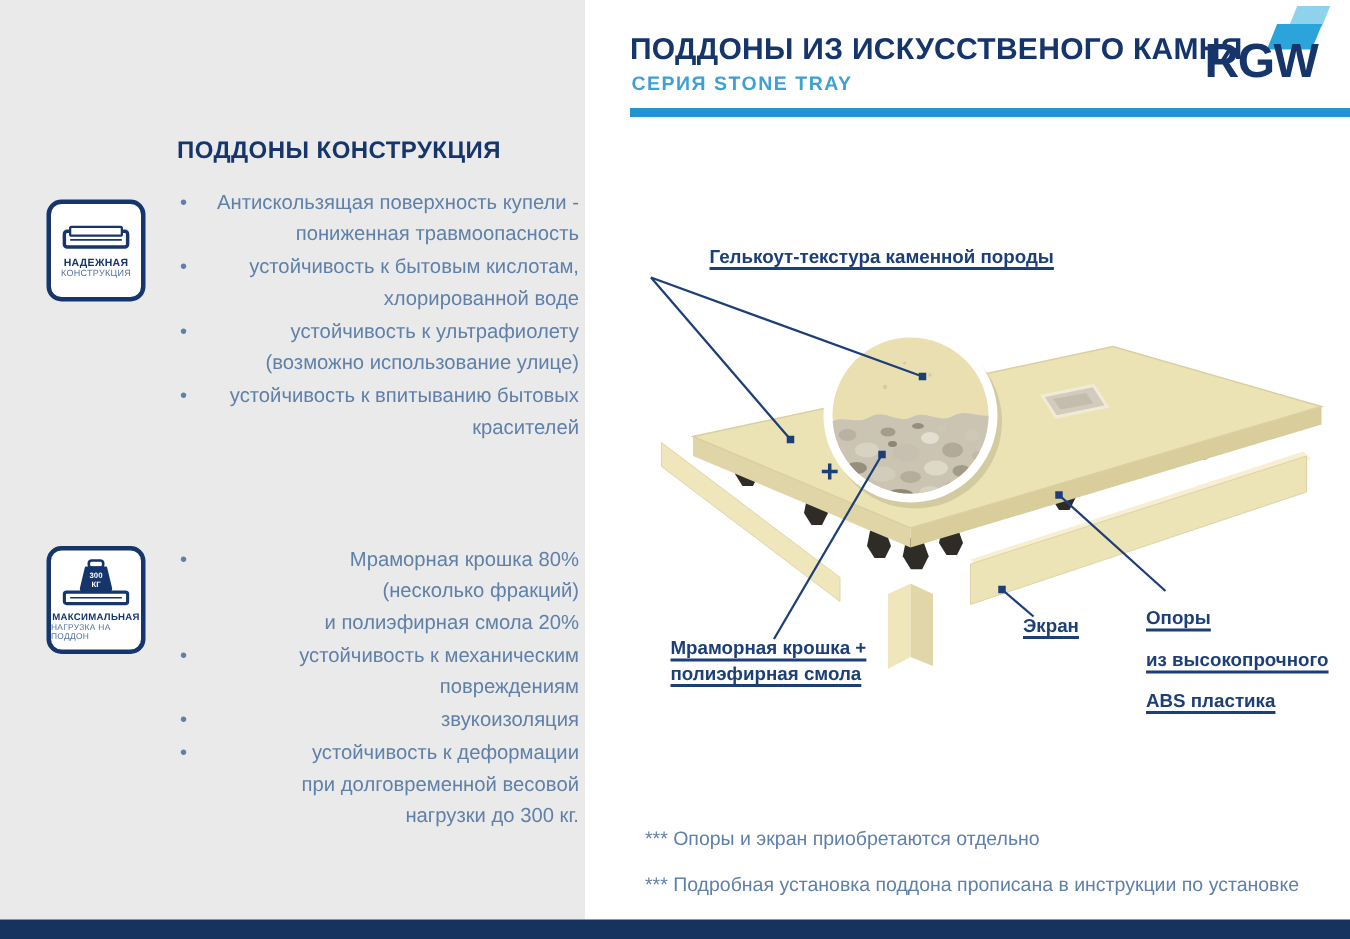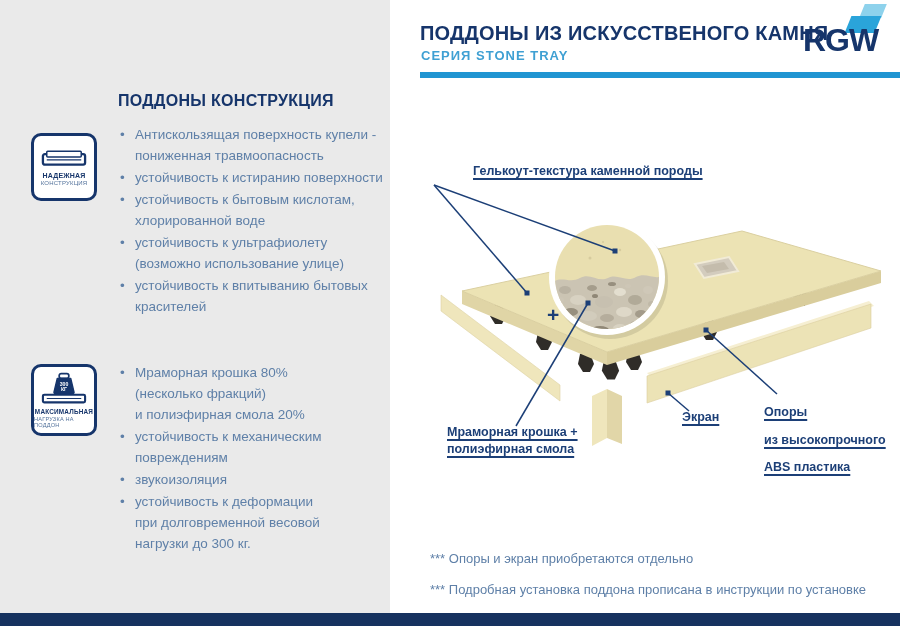--- a/index.html
+++ b/index.html
@@ -4,21 +4,21 @@
 <style>
   * { margin:0; padding:0; box-sizing:border-box; }
   html,body { width:900px; height:626px; overflow:hidden; background:#fff;
               font-family:"Liberation Sans", sans-serif; }
   .page { position:relative; width:900px; height:626px; background:#ffffff; }
 
   
   .sidebar { position:absolute; left:0; top:0; width:390px; height:613px; background:#eaeaea; }
   .sb-heading { position:absolute; left:118px; top:92px; font-size:16px; font-weight:bold;
                 color:#16356b; letter-spacing:.3px; }
-  .feature-list { position:absolute; left:120px; width:266px; list-style:none; }
+  .feature-list { position:absolute; left:120px; width:266px; list-style:none;text-align:right; }
   .feature-list.l1 { top:124px; }
   .feature-list.l2 { top:362px; }
   .feature-list li { position:relative; padding-left:15px; color:#5f80a8; font-size:13.5px;
                      line-height:21px; white-space:pre-line; margin-bottom:1px; }
   .feature-list li::before { content:"•"; position:absolute; left:0; top:0; color:#5f80a8; }
 
   
   .badge { position:absolute; left:31px; width:66px; background:#fff; border:3px solid #16356b;
            border-radius:10px; display:flex; flex-direction:column; align-items:center; }
   .badge.b1 { top:133px; height:68px; padding-top:13px; }
@@ -73,21 +73,20 @@
         <rect x="6" y="2" width="36" height="6" rx="1" fill="#fff" stroke="#16356b" stroke-width="1.6"></rect>
         <line x1="6" y1="11" x2="42" y2="11" stroke="#16356b" stroke-width="1.2"></line>
       </svg>
       <div class="t1">НАДЕЖНАЯ</div>
       <div class="t2">КОНСТРУКЦИЯ</div>
     </div>
 
     <ul class="feature-list l1">
       <li>Антискользящая поверхность купели -
 пониженная травмоопасность</li>
-      <li>устойчивость к истиранию поверхности</li>
       <li>устойчивость к бытовым кислотам,
 хлорированной воде</li>
       <li>устойчивость к ультрафиолету
 (возможно использование улице)</li>
       <li>устойчивость к впитыванию бытовых
 красителей</li>
     </ul>
 
     <div class="badge b2">
       <svg width="46" height="34" viewBox="0 0 48 34">

